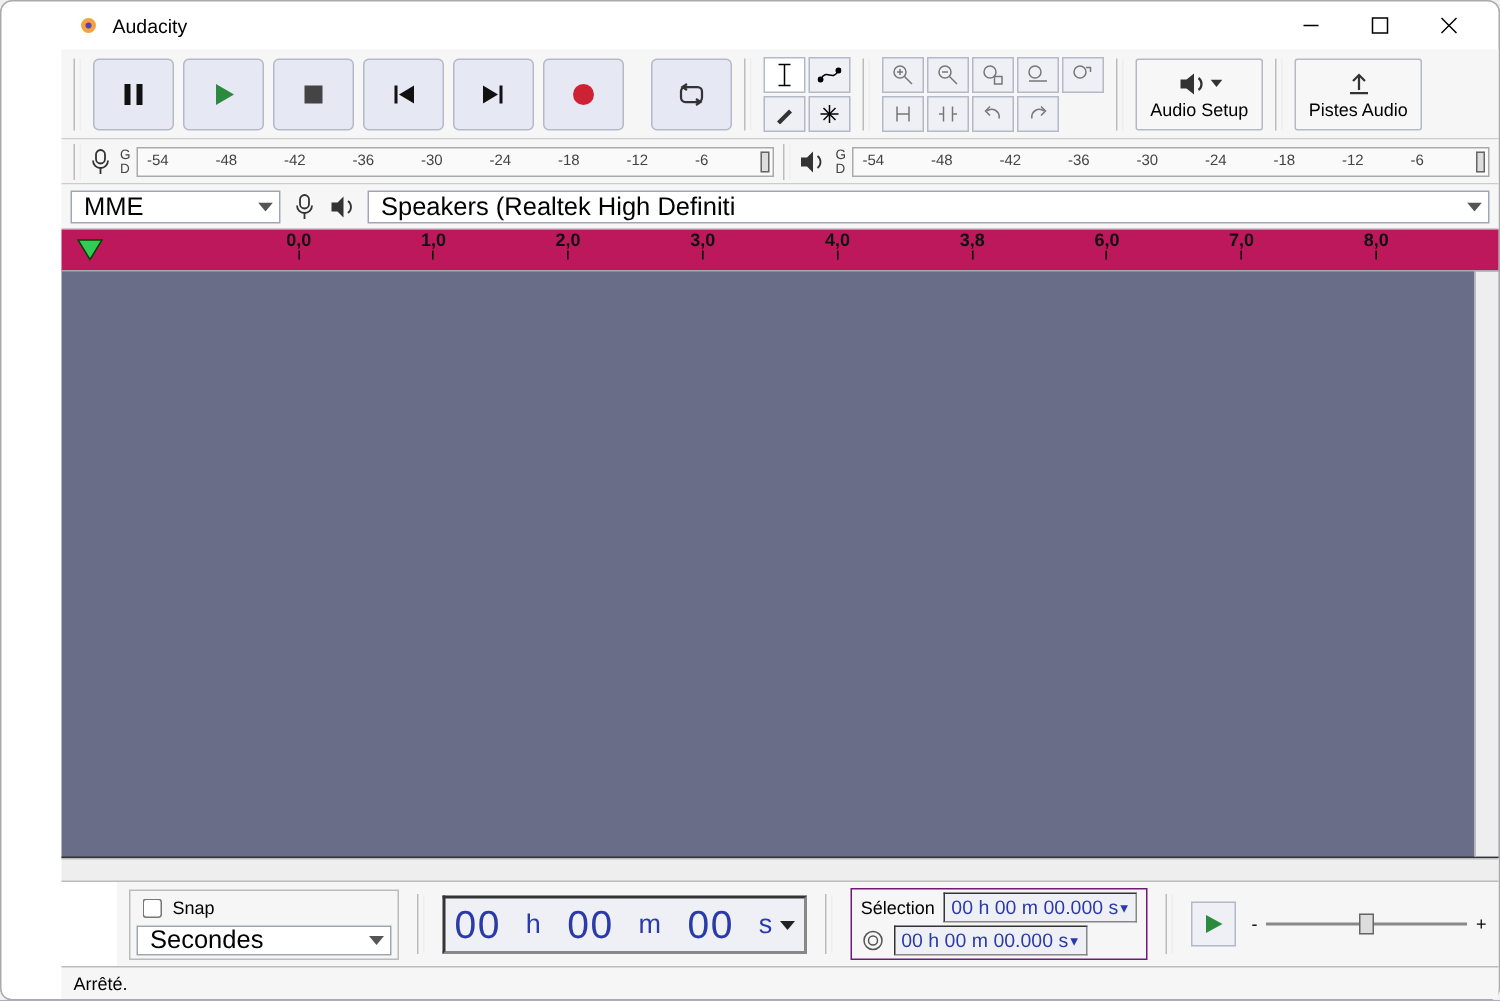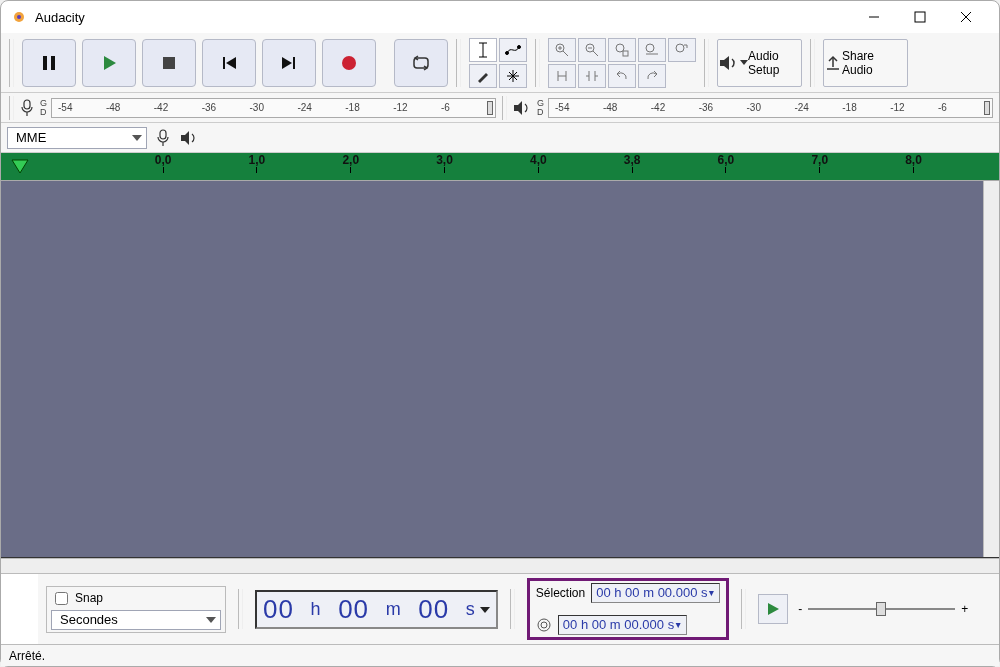--- a/index.html
+++ b/index.html
@@ -1,73 +1,73 @@
 <!DOCTYPE html>
 <html><head>
 <meta charset="utf-8">
 <style>
   * { box-sizing: border-box; font-family: "Segoe UI", Arial, sans-serif; }
   body { margin: 0; background: #f0f0f0; width: 1000px; height: 667px; overflow: hidden; }
-  .window { width: 1000px; height: 667px; background: #fff; border: 1px solid #aaa; border-radius: 8px; display: flex; flex-direction: column; }
+  .window { width: 1000px; height: 667px; background: #fff; border: 1px solid #aaa; border-radius: 8px; display: flex; flex-direction: column; padding-left: 40px; }
 
   
   .titlebar { height: 32px; display: flex; align-items: center; padding: 0 10px; }
   .titlebar .app-icon { width: 16px; height: 16px; margin-right: 8px; }
   .titlebar .title { font-size: 13px; color: #000; }
   .titlebar .spacer { flex: 1; }
   .titlebar .wbtn { width: 46px; height: 30px; display: flex; align-items: center; justify-content: center; }
   .titlebar .wbtn svg { stroke: #000; }
 
   
   .menubar { height: 28px; display: flex; align-items: center; padding: 0 8px; border-bottom: 1px solid #ccc; gap: 0; background:#fdfdfd; }
   .menubar .menuitem { padding: 4px 10px; font-size: 13px; color:#111; }
 
   
   .toolbar1 { display: flex; align-items: center; padding: 4px 6px; gap: 6px; background: #f6f6f6; border-bottom: 1px solid #ccc; height:60px; }
   .btnbig { width: 54px; height: 48px; background: #e6e9f4; border: 1px solid #b5b9c7; border-radius: 4px; display: flex; align-items: center; justify-content: center; }
   .divider-v { width: 5px; height: 48px; border-left: 1px solid #bbb; border-right: 1px solid #eee; margin: 0 2px; }
   .toolgrid { display: grid; grid-template-columns: 28px 28px; grid-template-rows: 24px 24px; gap: 2px; }
   .toolcell { border: 1px solid #b5b9c7; background: #eef0f6; display:flex; align-items:center; justify-content:center; }
   .zoomgrid { display: grid; grid-template-columns: repeat(5, 28px); grid-template-rows: 24px 24px; gap: 2px; }
-  .tbtn { width: 85px; height: 48px; background: #f7f7f7; border: 1px solid #b5b9c7; border-radius: 2px; display:flex; align-items:center; justify-content:center; font-size:12px; }
+  .tbtn { width: 85px; height: 48px; background: #f7f7f7; border: 1px solid #b5b9c7; border-radius: 2px; display:flex; flex-direction:column; align-items:center; justify-content:center; font-size:12px; }
   .tbtn .icon-top { height:20px; display:flex; align-items:center; justify-content:center; }
 
   
   .meterrow { height: 30px; display: flex; align-items: center; background: #f6f6f6; border-bottom:1px solid #ccc; padding: 0 6px; gap:4px; font-size:10px; color:#444; }
   .mic-gd { display:flex; flex-direction:column; font-size:9px; line-height:9px; margin-left:2px; }
   .meter { flex: 1; height: 20px; border: 1px solid #aaa; background: #fafafa; position: relative; display:flex; align-items:center; }
   .ticks { position:absolute; inset:0; display:flex; justify-content:space-between; padding:0 6px; align-items:center; font-size:10px; color:#444; }
   .meter-ind { position:absolute; right:2px; top:2px; bottom:2px; width:6px; border:1px solid #666; background:#ddd; }
 
   
   .devrow { height: 30px; display: flex; align-items: center; background: #f6f6f6; border-bottom:1px solid #ccc; padding: 2px 6px; gap:6px; }
-  .select { height:22px; border:1px solid #a0a5b5; background:#fff; display:flex; align-items:center; padding:0 4px 0 8px; font-size:13px; gap:6px; }
+  .select { height:22px; border:1px solid #a0a5b5; background:#fff; display:flex; align-items:center; padding:0 4px 0 8px; font-size:17px; gap:6px; }
   .select.red { border:2px solid #d22; }
   .select .arrow { margin-left:auto; }
   .iconbox { width:20px; display:flex; align-items:center; justify-content:center; }
 
   
-  .ruler { height: 28px; background: #15803d; border-bottom: 1px solid #aaa; position: relative; padding-left:60px; display:flex; }
+  .ruler { height: 28px; background: #be185d; border-bottom: 1px solid #aaa; position: relative; padding-left:60px; display:flex; }
   .playhead-flag { position:absolute; left:10px; top:6px; }
   .ruler-ticks { flex:1; position:relative; }
   .rtick { position:absolute; top:0; bottom:0; display:flex; flex-direction:column; align-items:center; }
   .rtick .line { width:1px; height:6px; background:#000; }
   .rtick .lbl { font-size:12px; font-weight:bold; color:#111; }
 
   
   .trackarea { flex:1; background:#6a6d87; border-bottom:1px solid #333; position:relative; }
   .scrollbar-y { position:absolute; right:0; top:0; bottom:0; width:16px; background:#eee; border-left:1px solid #bbb; }
   .scrollbar-x { height:16px; background:#eee; border-top:1px solid #bbb; border-bottom:1px solid #bbb; }
 
   
   .bottom { display:flex; align-items:center; gap:10px; padding:4px 8px; background:#f6f6f6;margin-left:37px; }
   .snapbox { border:1px solid #bbb; padding:2px 4px; display:flex; flex-direction:column; gap:2px; width:180px; }
   .timedisplay { border:2px inset #888; background:#eef0f6; padding:2px 6px; font-family:"Courier New", monospace; font-size:26px; color:#2a3aa8; letter-spacing:1px; display:flex; align-items:center; }
   .timedisplay small { font-size:18px; color:#2a3aa8; }
-  .selection-box { border:3px solid #701a75; padding:2px 6px; display:flex; flex-direction:column; gap:12px; }
+  .selection-box { border:1px solid #701a75; padding:2px 6px; display:flex; flex-direction:column; gap:2px; }
   .smalltime { border:1px inset #888; background:#eef0f6; font-family:"Courier New", monospace; font-size:13px; color:#2a3aa8; padding:1px 4px; }
   .play-small { width:30px; height:30px; background:#eef0f6; border:1px solid #b5b9c7; display:flex; align-items:center; justify-content:center; }
   .slider { flex:1; display:flex; align-items:center; gap:6px; font-size:12px; max-width:170px;}
   .slider-track { flex:1; height:2px; background:#888; position:relative; }
   .slider-thumb { position:absolute; top:-6px; left:46%; width:10px; height:14px; background:#ddd; border:1px solid #666; }
 
   
   .statusbar { height:22px; border-top:1px solid #bbb; background:#f6f6f6; font-size:12px; display:flex; align-items:center; padding:0 8px; }
 
   svg { display:block; }
@@ -260,21 +260,21 @@
     </div>
     <div class="divider-v"></div>
     <div class="tbtn">
       <div class="icon-top">
           <svg width="18" height="16" fill="none" stroke="#333" stroke-width="1.5">
             <line x1="9" y1="12" x2="9" y2="2"></line>
             <polyline points="5,6 9,2 13,6"></polyline>
             <line x1="3" y1="14" x2="15" y2="14"></line>
           </svg>
         </div>
-      <span>Share Audio</span>
+      <span>Pistes Audio</span>
     </div>
   </div>
 
   <div class="meterrow">
     <div class="divider-v" style="height:24px"></div>
     <svg width="14" height="18" fill="none" stroke="#333" stroke-width="1.2">
         <rect x="4" y="1" width="6" height="9" rx="3"></rect>
         <path d="M2 8 a5 5 0 0 0 10 0"></path>
         <line x1="7" y1="13" x2="7" y2="17"></line>
       </svg>
@@ -336,20 +336,26 @@
           <path d="M2 8 a5 5 0 0 0 10 0"></path>
           <line x1="7" y1="13" x2="7" y2="17"></line>
         </svg>
       </div>
     <div class="iconbox">
         <svg width="18" height="16" fill="none" stroke="#333" stroke-width="1.2">
           <polygon points="1,5 5,5 9,1 9,15 5,11 1,11" fill="#333" stroke="none"></polygon>
           <path d="M12 4 a5 5 0 0 1 0 8"></path>
         </svg>
       </div>
+    <div class="select" style="flex:1">
+      <span>Speakers (Realtek High Definiti</span>
+      <svg class="arrow" width="10" height="6">
+          <polygon points="0,0 10,0 5,6" fill="#555"></polygon>
+        </svg>
+    </div>
   </div>
 
   <div class="ruler">
     <svg class="playhead-flag" width="18" height="16">
         <polygon points="1,1 17,1 9,14" fill="#3c5" stroke="#040"></polygon>
       </svg>
     <div class="ruler-ticks">
       <div class="rtick" style="left:10%">
           <span class="lbl">0,0</span>
           <span class="line"></span>

